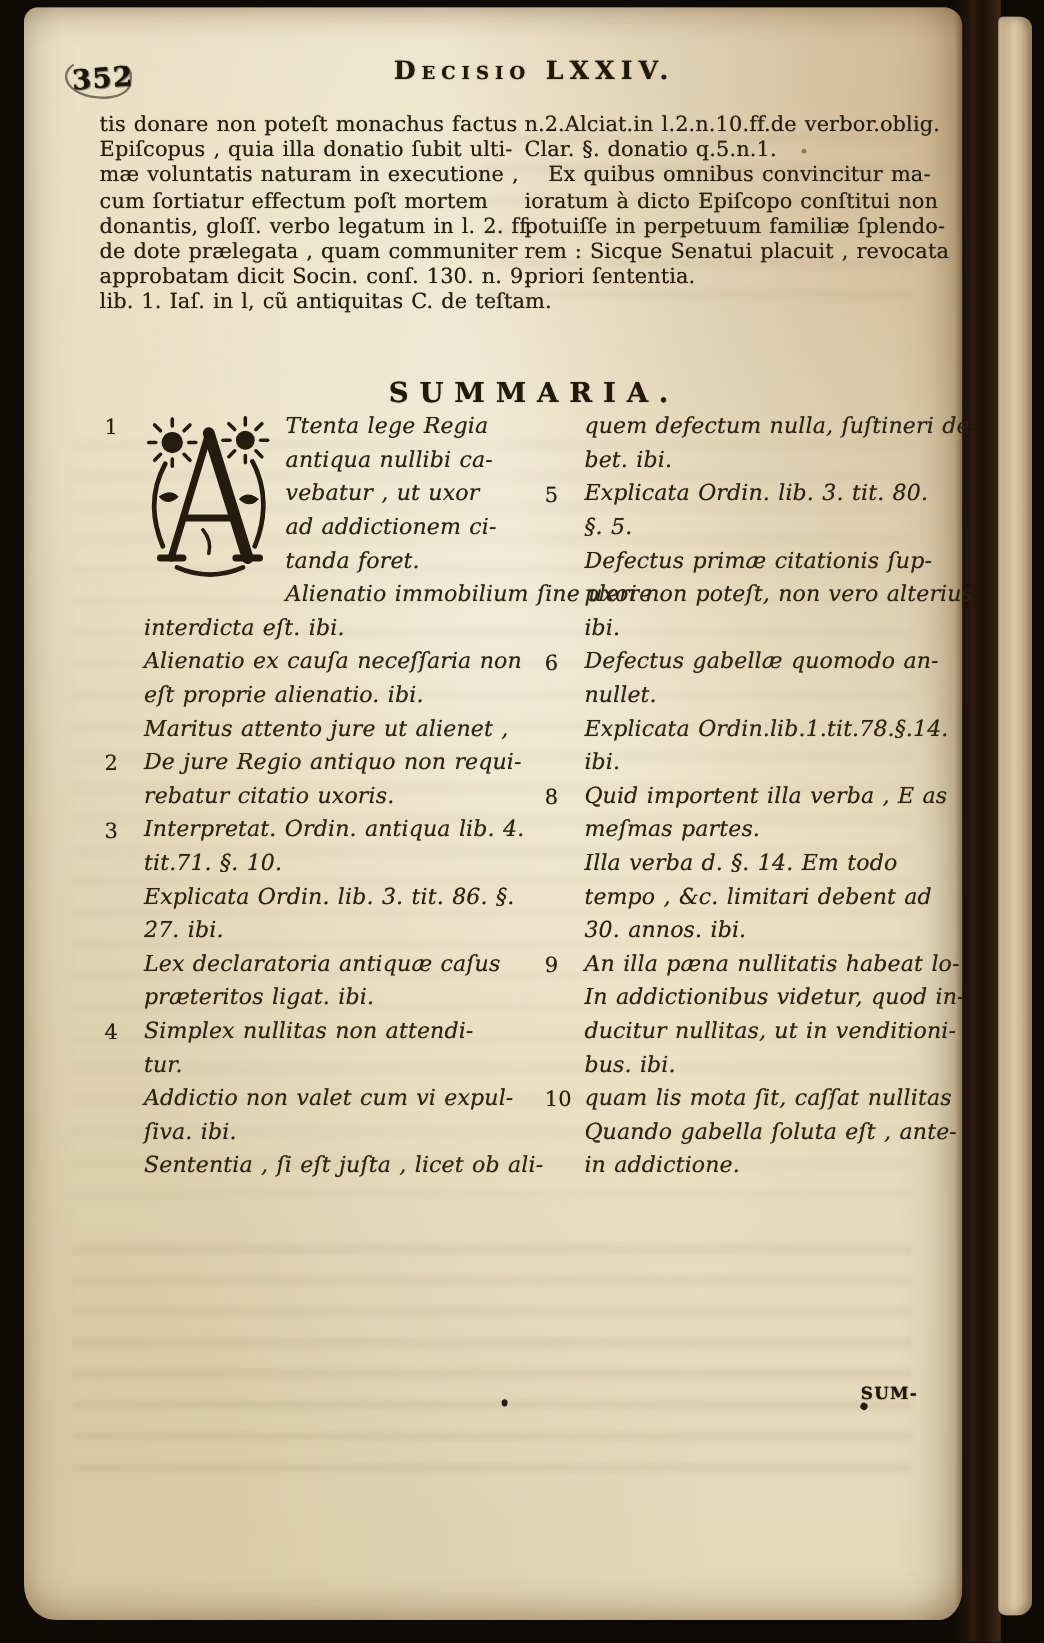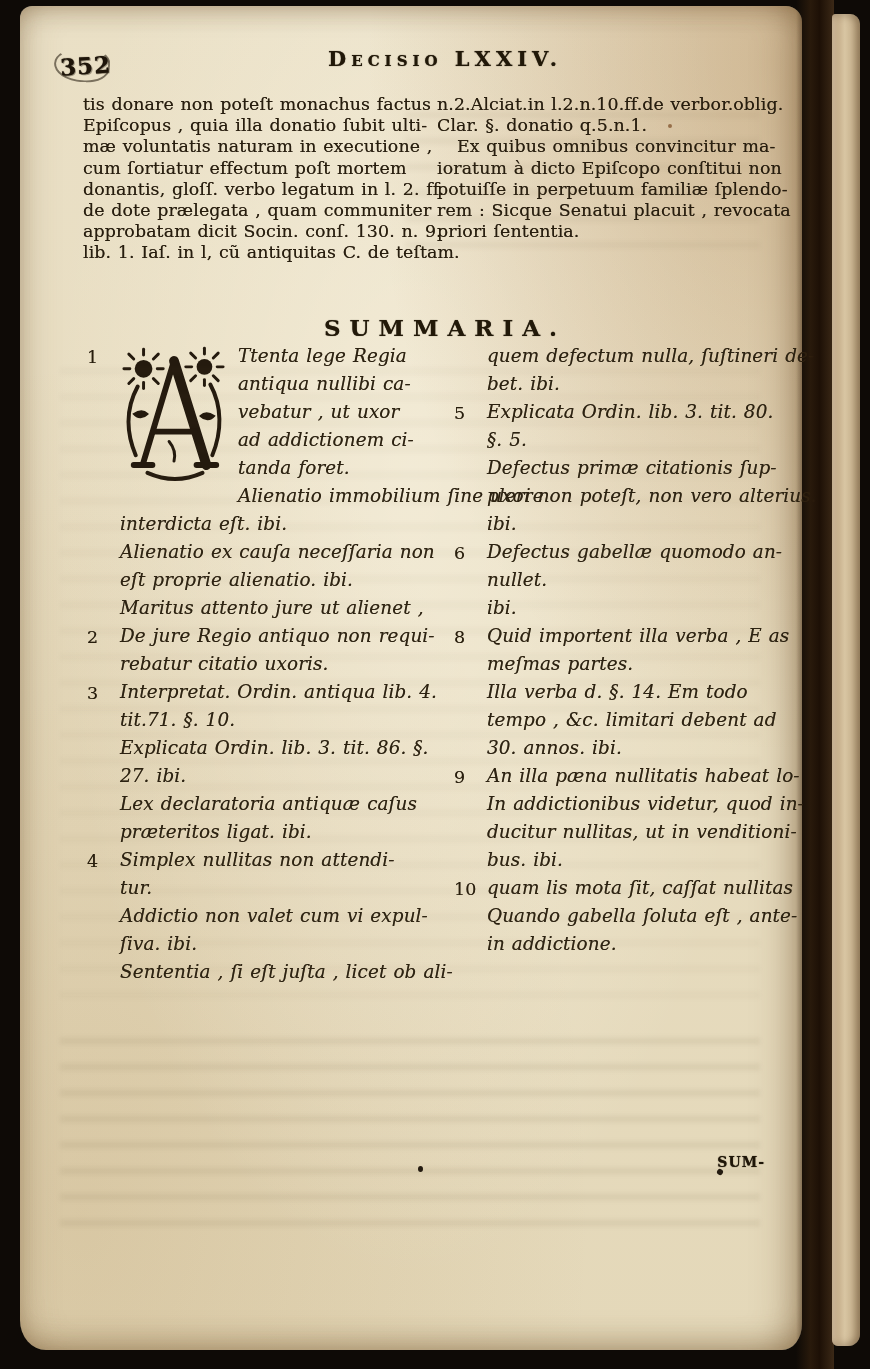--- a/index.html
+++ b/index.html
@@ -254,20 +254,21 @@
           </div>
           <div class="sum-item">
             <span class="sum-num">6</span>
             <div class="sum-lines">
               <div class="tline">Defectus gabellæ quomodo an-</div>
               <div class="tline">nullet.</div>
             </div>
           </div>
           <div class="sum-item">
             <div class="sum-lines">
+              <div class="tline">Explicata Ordin.lib.1.tit.78.§.14.</div>
               <div class="tline">ibi.</div>
             </div>
           </div>
           <div class="sum-item">
             <span class="sum-num">8</span>
             <div class="sum-lines">
               <div class="tline">Quid importent illa verba , E as</div>
               <div class="tline">meſmas partes.</div>
             </div>
           </div>

